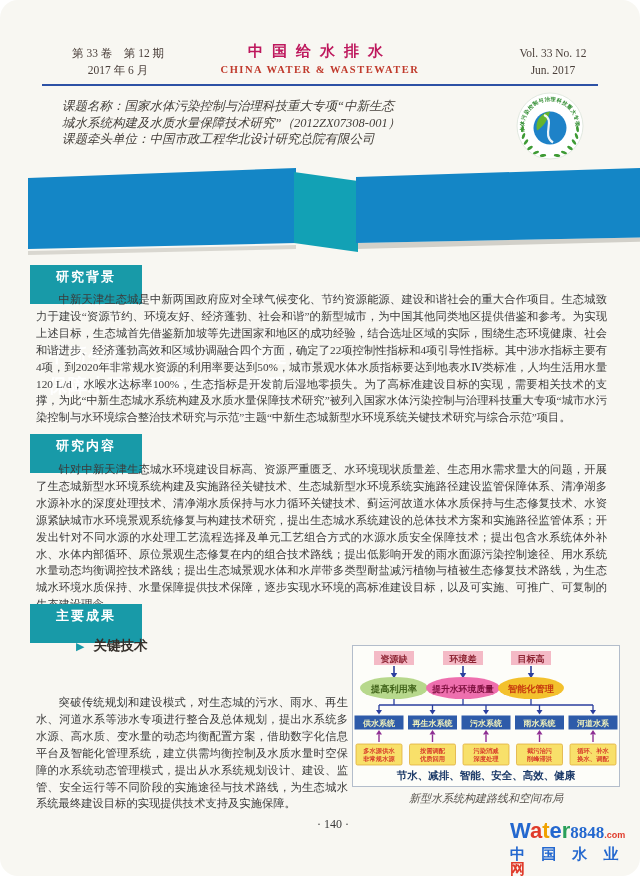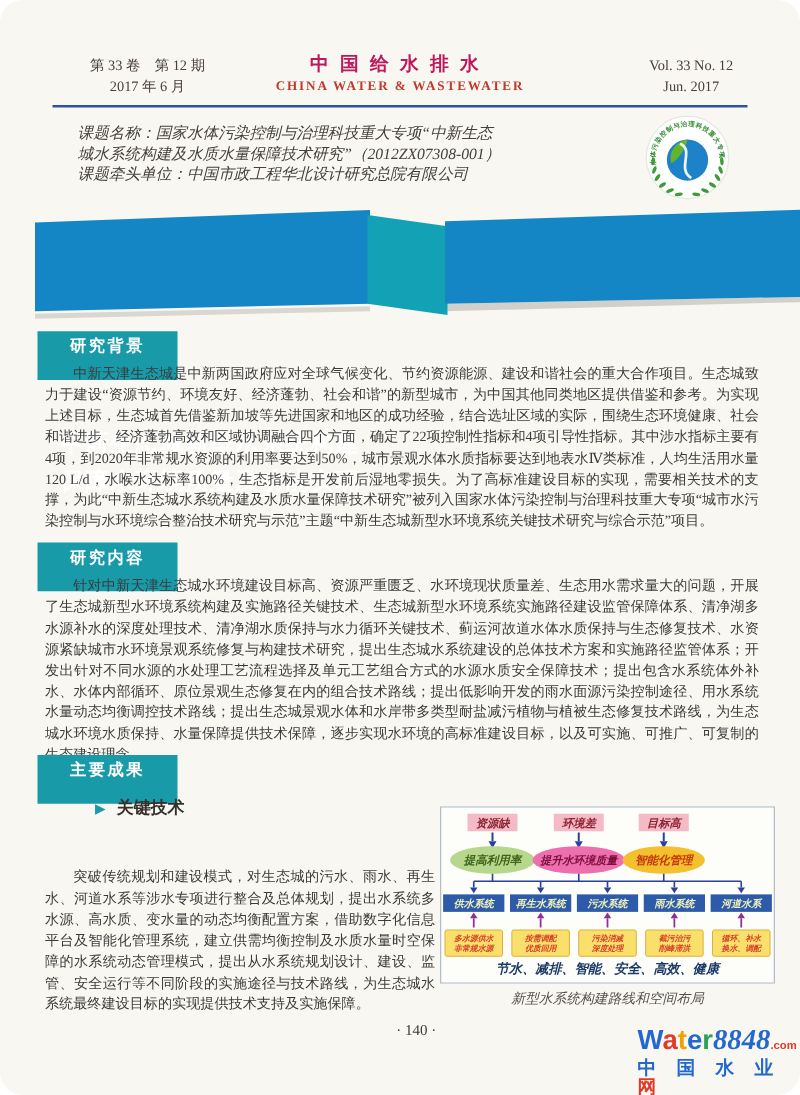--- a/index.html
+++ b/index.html
@@ -30,31 +30,31 @@
   .para{position:absolute;left:36px;width:571px;font-size:11.3px;line-height:16.9px;
         text-align:justify;text-indent:2em;color:#3b3b3b;}
   
   .keytech{position:absolute;left:76px;top:637px;font-size:13.5px;font-weight:bold;color:#35302b;}
   .keytech .tri{color:#189aa8;font-size:11px;margin-right:9px;font-family:"DejaVu Sans",sans-serif;}
   .bullet-line{position:absolute;left:62px;top:669px;
         font-family:"Liberation Sans","DejaVu Sans",sans-serif;
         font-size:13px;font-weight:bold;color:#2a2a2a;}
   .bullet-line .dot{color:#189aa8;font-size:12px;margin-right:6px;font-family:"DejaVu Sans",sans-serif;}
   
-  .diagram{position:absolute;left:352px;top:645px;width:268px;height:142px;font-style:italic;}
+  .diagram{position:absolute;left:352px;top:645px;width:268px;height:142px;}
   .diagram text{font-family:"Liberation Sans","DejaVu Sans",sans-serif;}
   .diag-caption{position:absolute;left:352px;top:791px;width:268px;text-align:center;
         font-style:italic;font-size:11px;color:#55504a;}
   
   .pagenum{position:absolute;left:0;top:817px;width:640px;text-align:center;
         font-size:12px;color:#3b3b3b;padding-left:13px;}
   .wlogo{position:absolute;left:510px;top:820px;width:128px;
         font-family:"Liberation Sans","DejaVu Sans",sans-serif;font-weight:bold;line-height:1;}
   .wlogo .row1{font-size:22px;letter-spacing:0;}
-  .wlogo .num{font-family:"Liberation Serif",serif;font-style:italic;font-size:23px;color:#2468cf;}
+  .wlogo .num{font-family:"Liberation Serif",serif;font-size:17px;color:#2468cf;}
   .wlogo .tld{font-size:9px;color:#e03a2a;}
   .wlogo .row2{margin-top:4px;font-size:15px;letter-spacing:6px;color:#2468cf;}
   .c-blue{color:#2468cf}.c-red{color:#e03a2a}.c-org{color:#f0a200}.c-grn{color:#2aa05a}
 </style>
 </head>
 <body>
 
 <div class="page">
 
   <div class="hdr-left">

